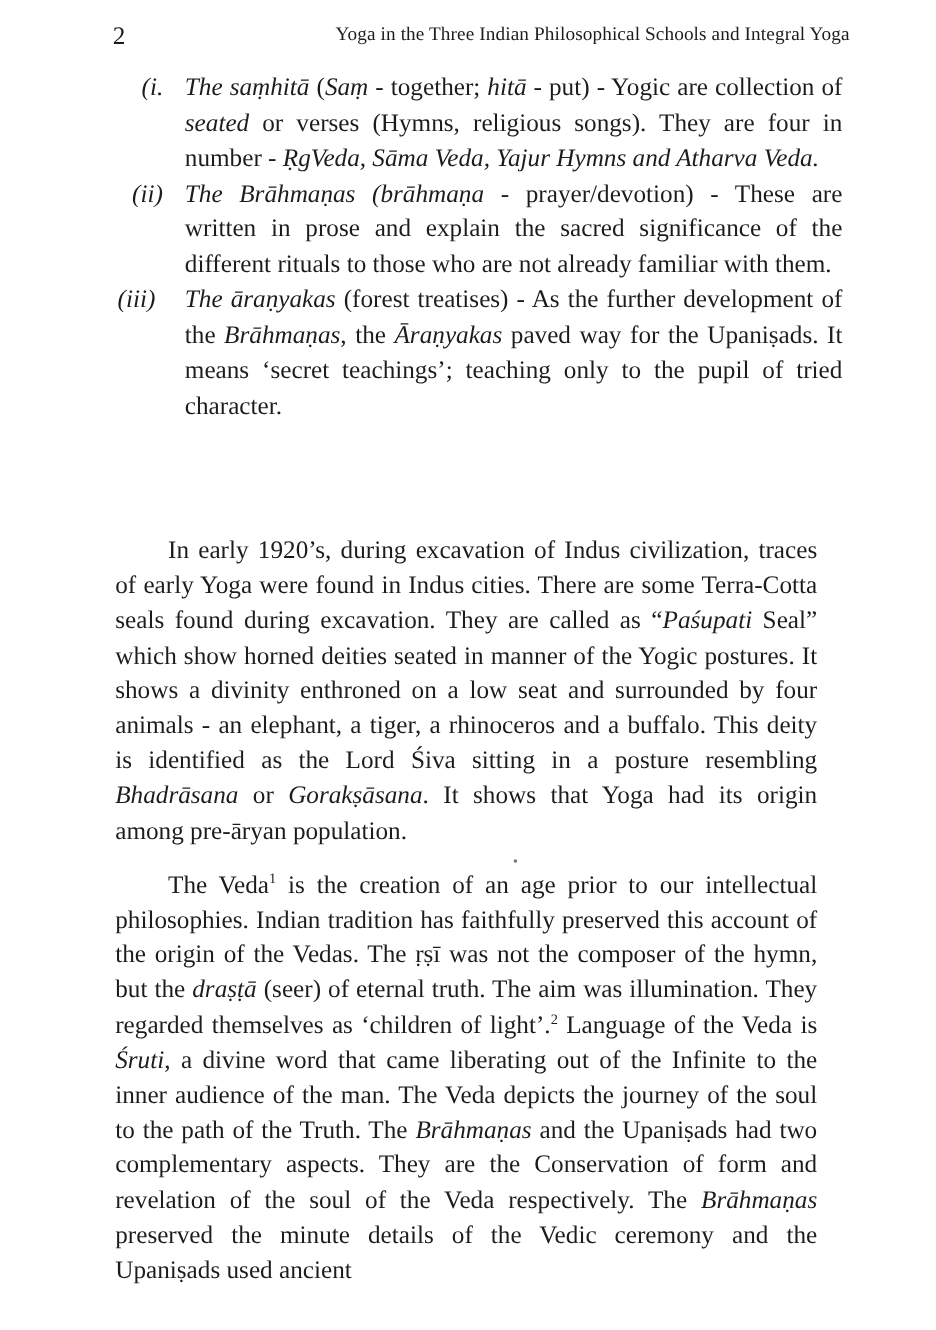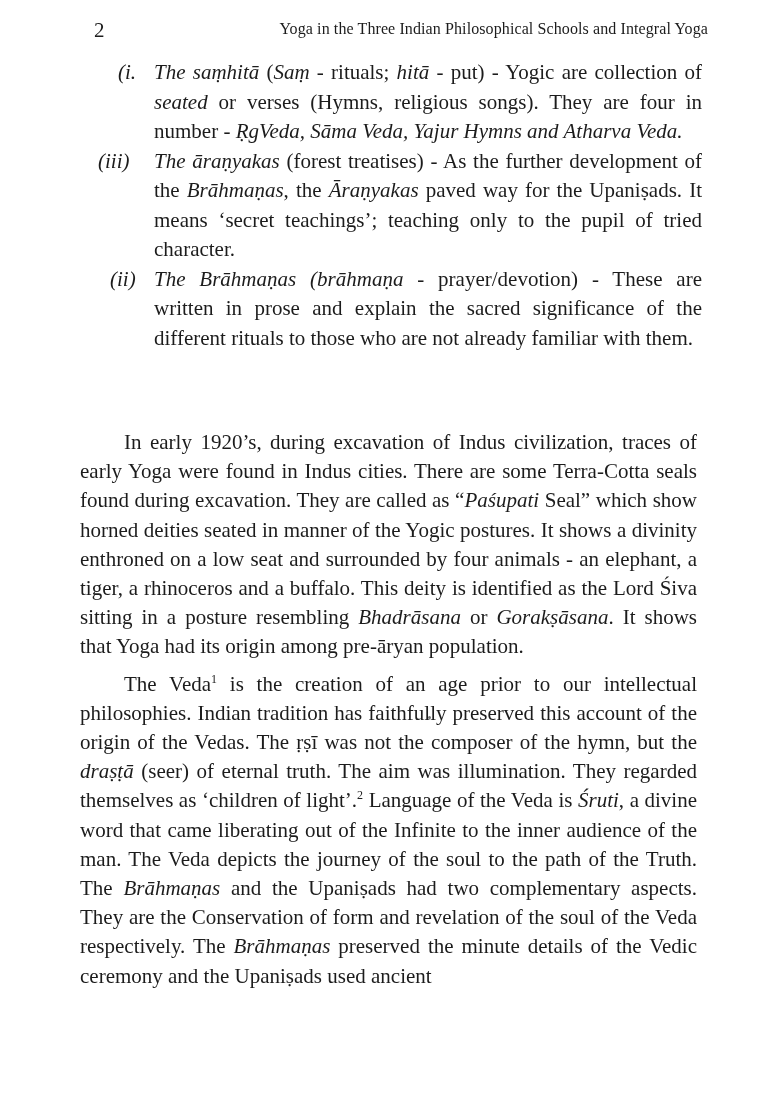--- a/index.html
+++ b/index.html
@@ -8,46 +8,46 @@
   .header { position:absolute; top:18px; left:94px; width:614px; height:30px; }
   .page-num { position:absolute; left:0; top:0; font-size:21px; }
   .running-title { position:absolute; right:0; top:2px; font-size:16px; letter-spacing:0.1px; }
   .list { position:absolute; left:98px; top:58px; width:604px; }
   .li { position:relative; padding-left:56px; font-size:21px; line-height:29.5px; text-align:justify; text-align-last:left; margin-bottom:0px; }
   .li .marker { position:absolute; left:0; top:0; font-style:italic; }
   .li1 .marker { left:20px; }
   .li2 .marker { left:12px; }
   .li3 .marker { left:0px; }
   .body { position:absolute; left:80px; top:428px; width:617px; }
-  .para { font-size:21px; line-height:29.2px; text-align:justify; text-align-last:left; text-indent:44px; margin:0; }
+  .para { font-size:21px; line-height:29.2px; text-align:justify; text-align-last:left; text-indent:44px; margin:16px; }
   .para2 { margin-top:8px; }
   i { }
   sup { font-size:12px; line-height:0; vertical-align:super; }
   .mark { position:absolute; left:428px; top:716px; width:3px; height:3px; background:#777; border-radius:50%; }
 </style>
 </head>
 <body>
 
 <div class="header">
   <span class="page-num">2</span>
   <span class="running-title">Yoga in the Three Indian Philosophical Schools and Integral Yoga</span>
 </div>
 
 <div class="list">
   <div class="li li1">
     <span class="marker">(i.</span>
-    <i>The saṃhitā</i><span> (</span><i>Saṃ</i><span> - rituals; </span><i>hitā</i><span> - put) - Yogic are collection of </span><i>seated</i><span> or verses (Hymns, religious songs). They are four in number - </span><i>ṚgVeda, Sāma Veda, Yajur Hymns and Atharva Veda.</i>
+    <i>The saṃhitā</i><span> (</span><i>Saṃ</i><span> - together; </span><i>hitā</i><span> - put) - Yogic are collection of </span><i>seated</i><span> or verses (Hymns, religious songs). They are four in number - </span><i>ṚgVeda, Sāma Veda, Yajur Hymns and Atharva Veda.</i>
+  </div>
+  <div class="li li2">
+    <span class="marker">(ii)</span>
+    <i>The Brāhmaṇas (brāhmaṇa</i><span> - prayer/devotion) - These are written in prose and explain the sacred significance of the different rituals to those who are not already familiar with them.</span>
   </div>
   <div class="li li3">
     <span class="marker">(iii)</span>
     <i>The āraṇyakas</i><span> (forest treatises) - As the further development of the </span><i>Brāhmaṇas</i><span>, the </span><i>Āraṇyakas</i><span> paved way for the Upaniṣads. It means ‘secret teachings’; teaching only to the pupil of tried character.</span>
-  </div>
-  <div class="li li2">
-    <span class="marker">(ii)</span>
-    <i>The Brāhmaṇas (brāhmaṇa</i><span> - prayer/devotion) - These are written in prose and explain the sacred significance of the different rituals to those who are not already familiar with them.</span>
   </div>
 </div>
 
 <div class="body">
   <p class="para"><span>In early 1920’s, during excavation of Indus civilization, traces of early Yoga were found in Indus cities. There are some Terra-Cotta seals found during excavation. They are called as “</span><i>Paśupati</i><span> Seal” which show horned deities seated in manner of the Yogic postures. It shows a divinity enthroned on a low seat and surrounded by four animals - an elephant, a tiger, a rhinoceros and a buffalo. This deity is identified as the Lord Śiva sitting in a posture resembling </span><i>Bhadrāsana</i><span> or </span><i>Gorakṣāsana</i><span>. It shows that Yoga had its origin among pre-āryan population.</span></p>
   <p class="para para2"><span>The Veda</span><sup>1</sup><span> is the creation of an age prior to our intellectual philosophies. Indian tradition has faithfully preserved this account of the origin of the Vedas. The ṛṣī was not the composer of the hymn, but the </span><i>draṣṭā</i><span> (seer) of eternal truth. The aim was illumination. They regarded themselves as ‘children of light’.</span><sup>2</sup><span> Language of the Veda is </span><i>Śruti</i><span>, a divine word that came liberating out of the Infinite to the inner audience of the man. The Veda depicts the journey of the soul to the path of the Truth. The </span><i>Brāhmaṇas</i><span> and the Upaniṣads had two complementary aspects. They are the Conservation of form and revelation of the soul of the Veda respectively. The </span><i>Brāhmaṇas</i><span> preserved the minute details of the Vedic ceremony and the Upaniṣads used ancient</span></p>
 </div>
 
 <div class="mark"></div>
 

